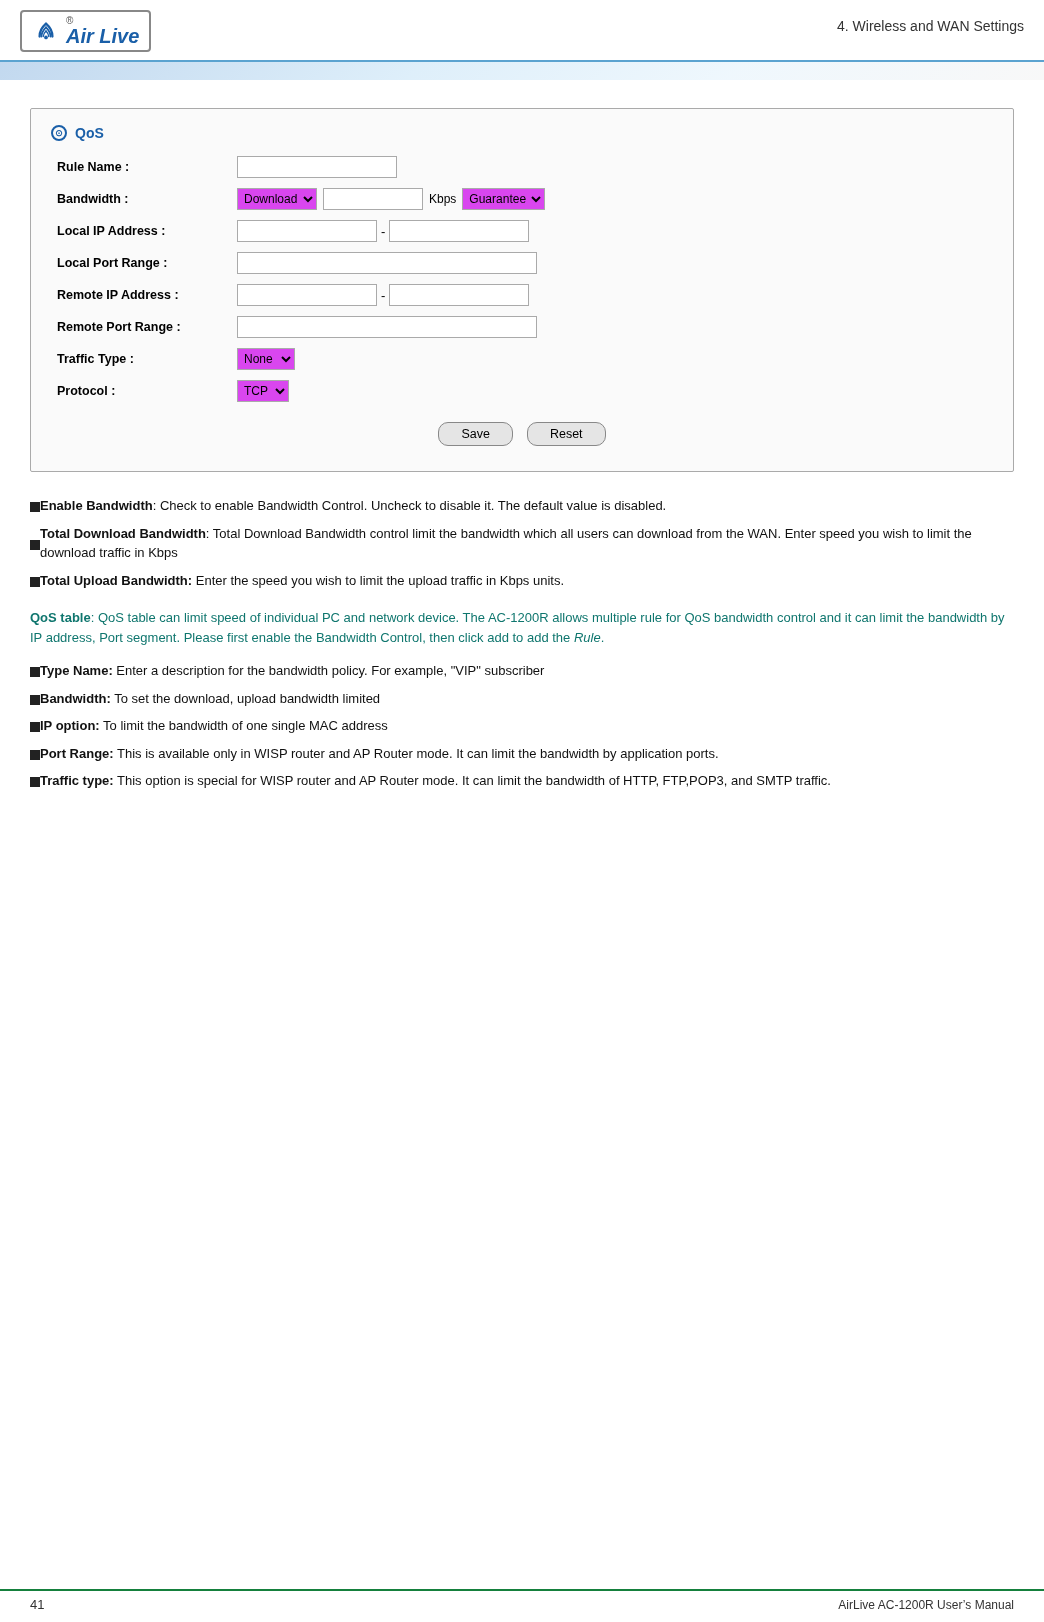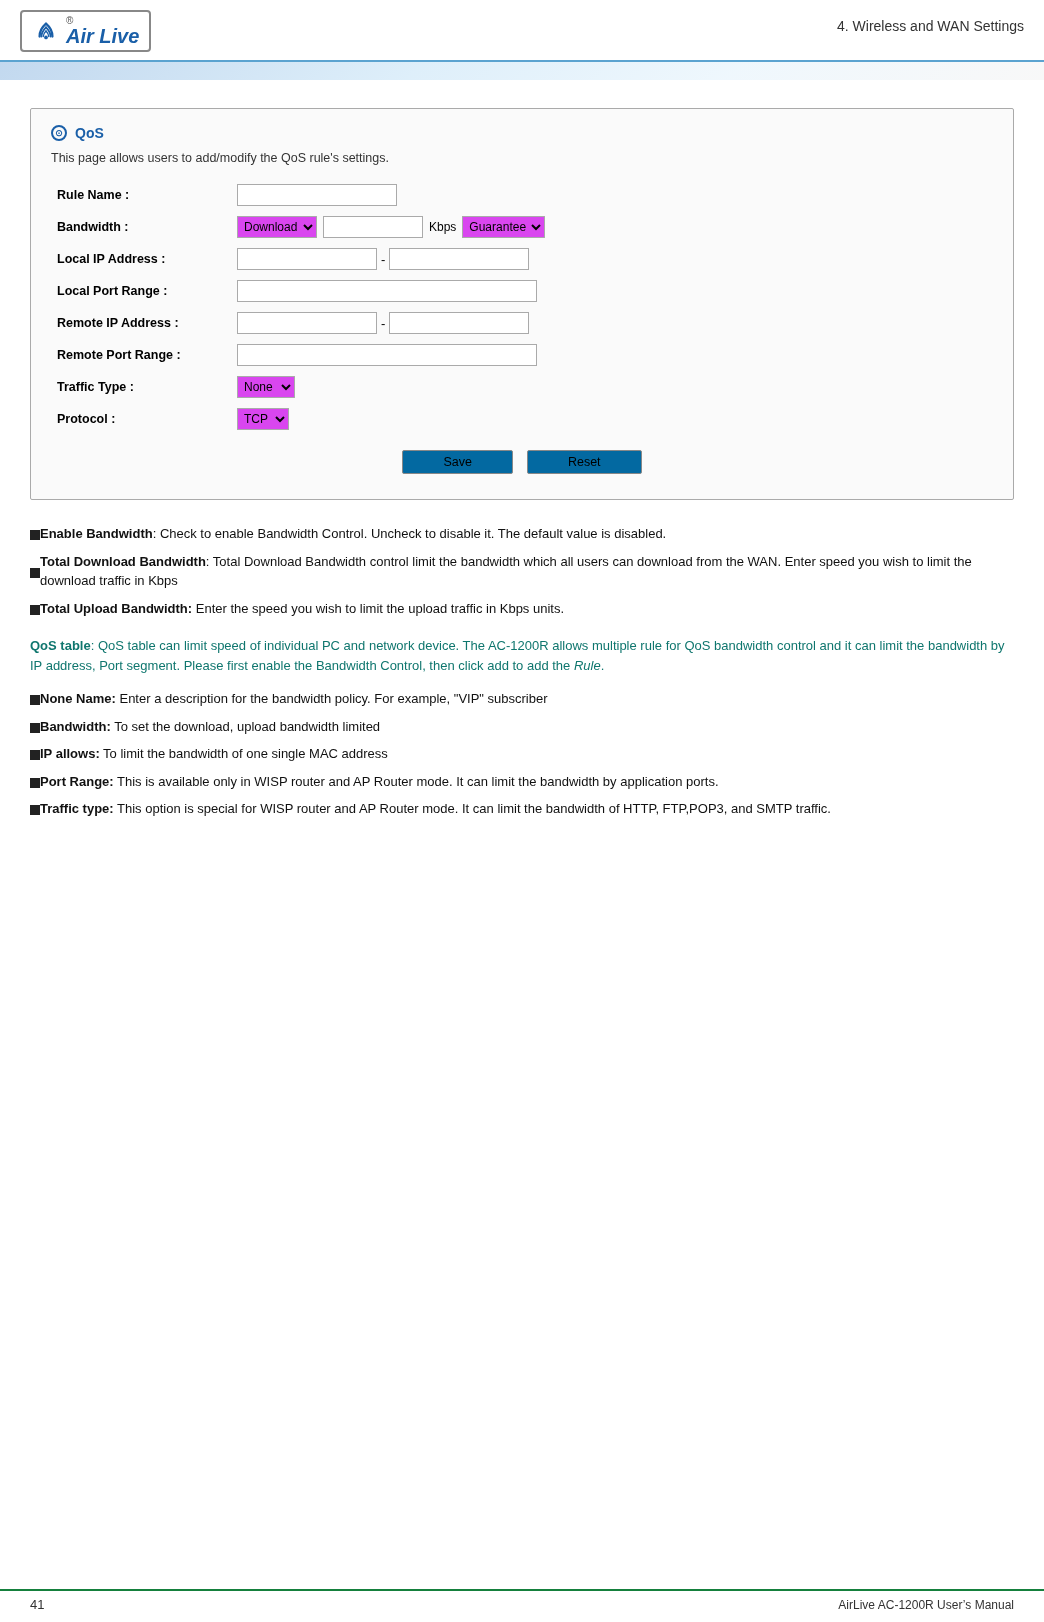--- a/index.html
+++ b/index.html
@@ -144,26 +144,26 @@
       font-size: 13px;
     }
 
     .button-row {
       display: flex;
       justify-content: center;
       gap: 14px;
       margin-top: 10px;
     }
     .btn {
-      padding: 4px 40px;
+      padding: 4px 22px;
       border: 1px solid #888;
-      background: #0369a1;
+      background: #e5e5e5;
       font-size: 12.5px;
       cursor: pointer;
-      border-radius: 2px;
+      border-radius: 10px;
     }
 
     
     .bullet-section {
       margin-bottom: 10px;
     }
     .bullet-item {
       display: flex;
       align-items: center;
       margin-bottom: 8px;
@@ -244,21 +244,20 @@
 
 <div class="wave-bar"></div>
 
 <div class="content">
 
   <div class="qos-box">
     <div class="qos-title">
       <div class="qos-title-icon">⊙</div>
       <span>QoS</span>
     </div>
-    <div class="qos-description">This page allows users to add/modify the QoS rule's settings.</div>
 
     <table class="form-table">
       <tbody>
           <tr>
         <td class="label">Rule Name :</td>
         <td class="field">
           <input type="text" style="width: 160px;">
         </td>
       </tr>
       <tr>
@@ -364,33 +363,33 @@
   </div>
 
   <div class="qos-table-para">
     <b>QoS table</b>: QoS table can limit speed of individual PC and network device. The AC-1200R allows multiple rule for QoS bandwidth control and it can limit the bandwidth by IP address, Port segment. Please first enable the Bandwidth Control, then click add to add the <i>Rule</i>.
   </div>
 
   <div class="bullet-section">
     <div class="bullet-item">
       <div class="bullet-square"></div>
       <div class="bullet-text">
-        <b>None Name:</b> Enter a description for the bandwidth policy. For example, "VIP" subscriber
+        <b>Type Name:</b> Enter a description for the bandwidth policy. For example, "VIP" subscriber
       </div>
     </div>
     <div class="bullet-item" style="margin-top:6px;">
       <div class="bullet-square"></div>
       <div class="bullet-text">
         <b>Bandwidth:</b> To set the download, upload bandwidth limited
       </div>
     </div>
     <div class="bullet-item">
       <div class="bullet-square"></div>
       <div class="bullet-text">
-        <b>IP allows:</b> To limit the bandwidth of one single MAC address
+        <b>IP option:</b> To limit the bandwidth of one single MAC address
       </div>
     </div>
     <div class="bullet-item" style="margin-top:6px;">
       <div class="bullet-square"></div>
       <div class="bullet-text">
         <b>Port Range:</b> This is available only in WISP router and AP Router mode. It can limit the bandwidth by application ports.
       </div>
     </div>
     <div class="bullet-item">
       <div class="bullet-square"></div>

